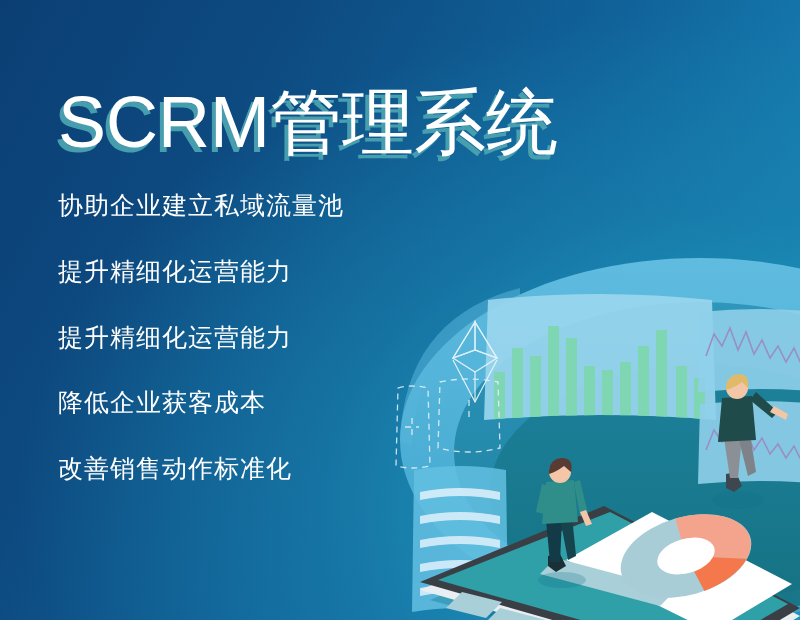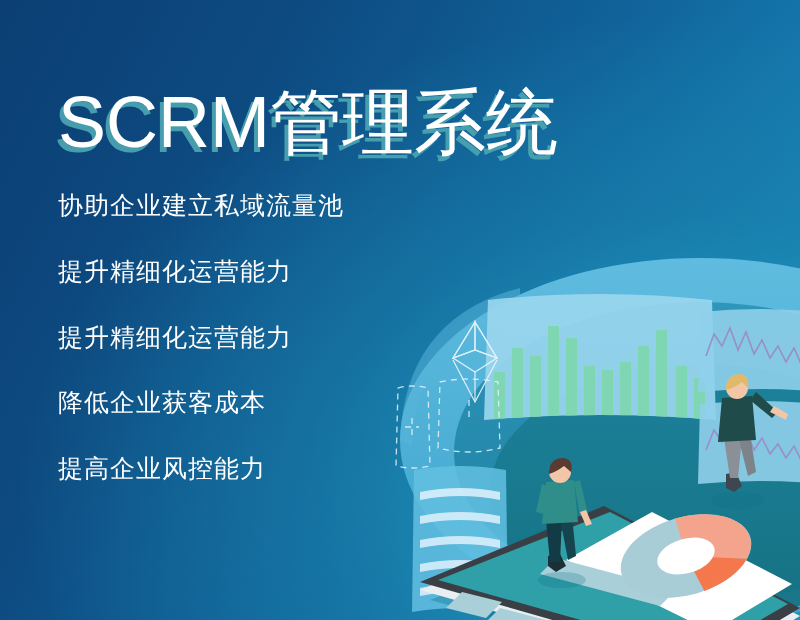--- a/index.html
+++ b/index.html
@@ -189,17 +189,17 @@
     </svg>
   </div>
 
   <div id="text-block">
     <h1 id="page-title">SCRM管理系统</h1>
     <ul id="feature-list">
       <li>协助企业建立私域流量池</li>
       <li>提升精细化运营能力</li>
       <li>提升精细化运营能力</li>
       <li>降低企业获客成本</li>
-      <li>提高企业风控能力</li>
+      <li>改善销售动作标准化</li>
     </ul>
   </div>
 
 </div>
 
 </body></html>

